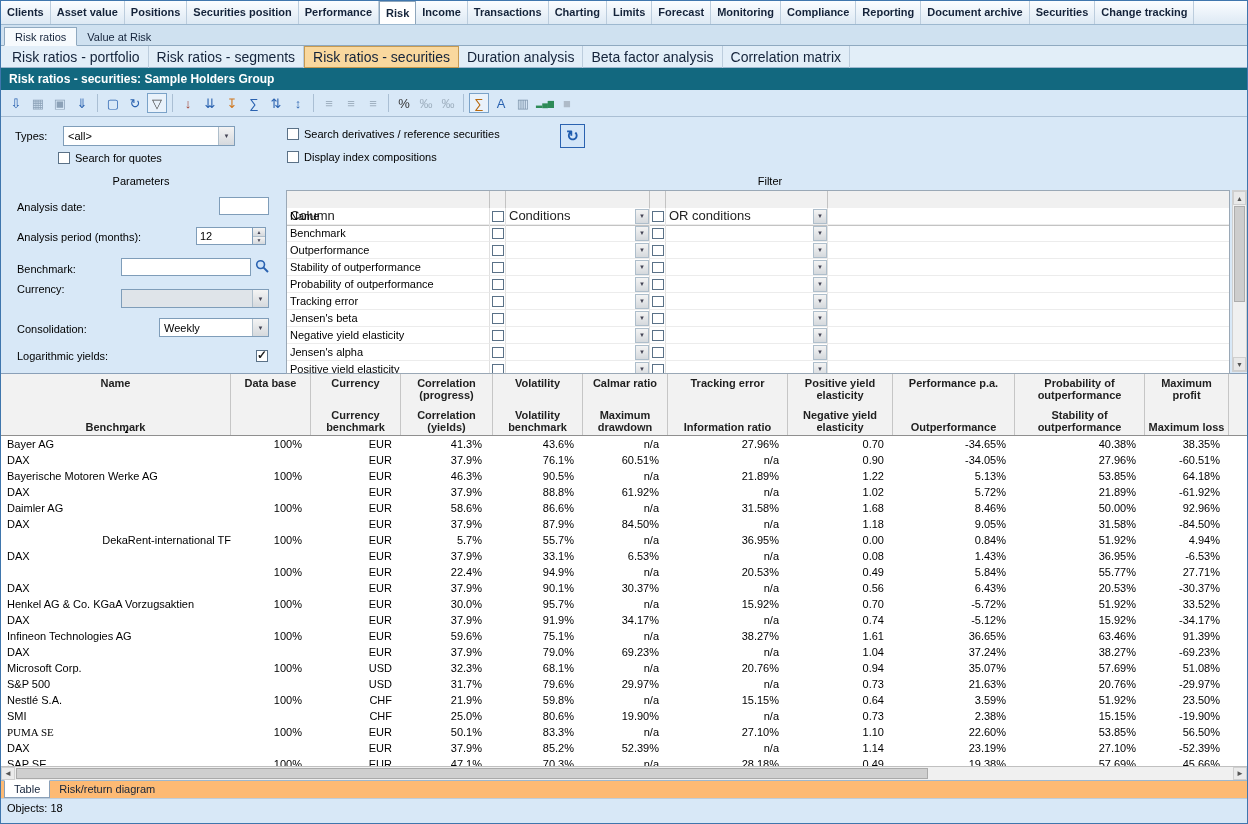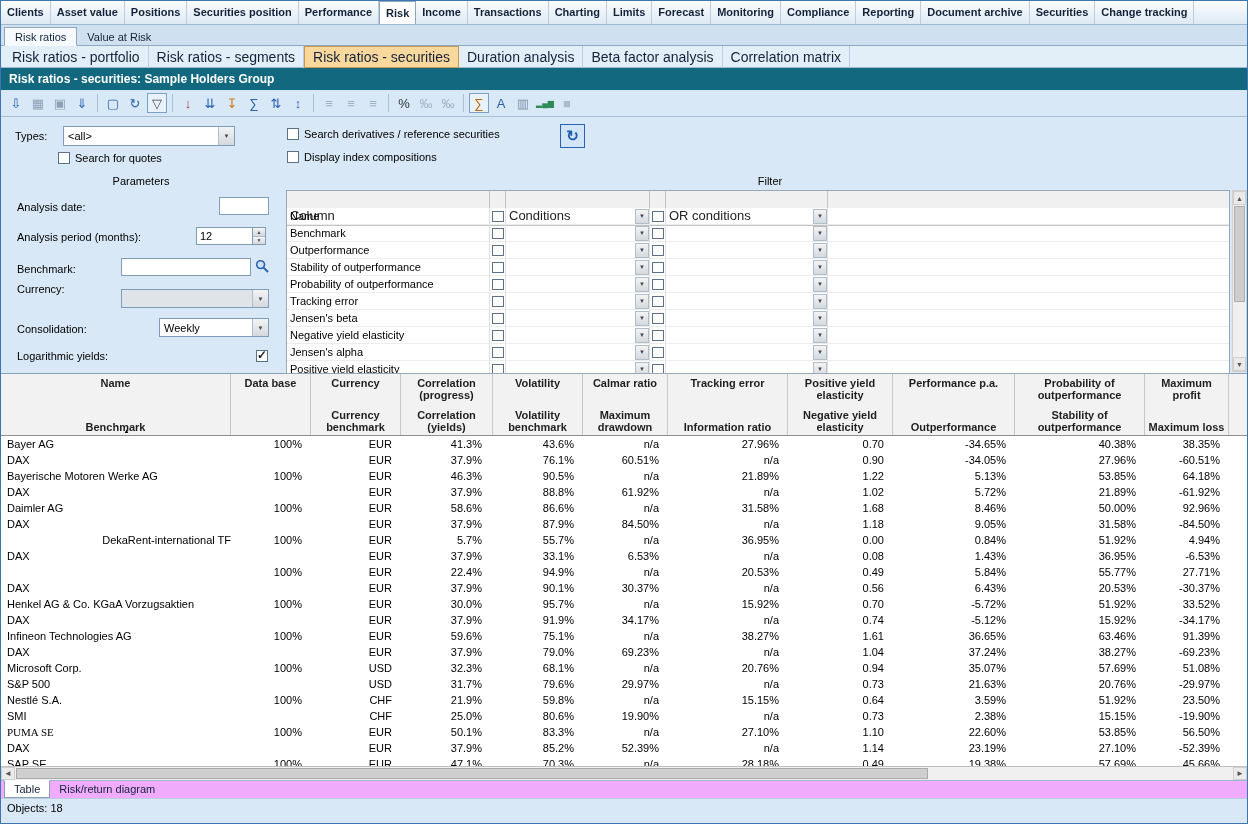--- a/index.html
+++ b/index.html
@@ -110,21 +110,21 @@
   .al { text-align:left; padding-left:6px; }
   .ar { text-align:right; padding-right:9px; }
 
   
   .hscroll { height:14px; flex:0 0 14px; background:#f0f0f0; border-top:1px solid #c0c0c0;
              display:flex; align-items:center; }
   .hs-btn { width:14px; height:13px; display:flex; align-items:center; justify-content:center;
             font-size:8px; color:#555; background:#ebebeb; border:1px solid #d0d0d0; flex:0 0 14px; }
   .hs-thumb { height:11px; width:912px; background:#cfcfcf; border:1px solid #aaa; margin-left:1px; }
   .hs-track { flex:1; }
-  .bottomtabs { height:18px; flex:0 0 18px; background:#f0abfc; border-top:1px solid #9db8cf;
+  .bottomtabs { height:18px; flex:0 0 18px; background:#fdba74; border-top:1px solid #9db8cf;
                 display:flex; align-items:stretch; padding-left:3px; }
   .btab { font-size:11px; padding:1px 9px; line-height:15px; color:#14233a; cursor:default; }
   .btab.active { background:#fff; border:1px solid #8aa0b8; border-top:1px solid #fff; margin-top:-1px; }
   .statusbar { flex:1; background:#d8e8f7; border-top:1px solid #bccddd; font-size:11px;
                padding:3px 6px; color:#000; }
 </style>
 </head>
 <body>
 
 <div class="window">

